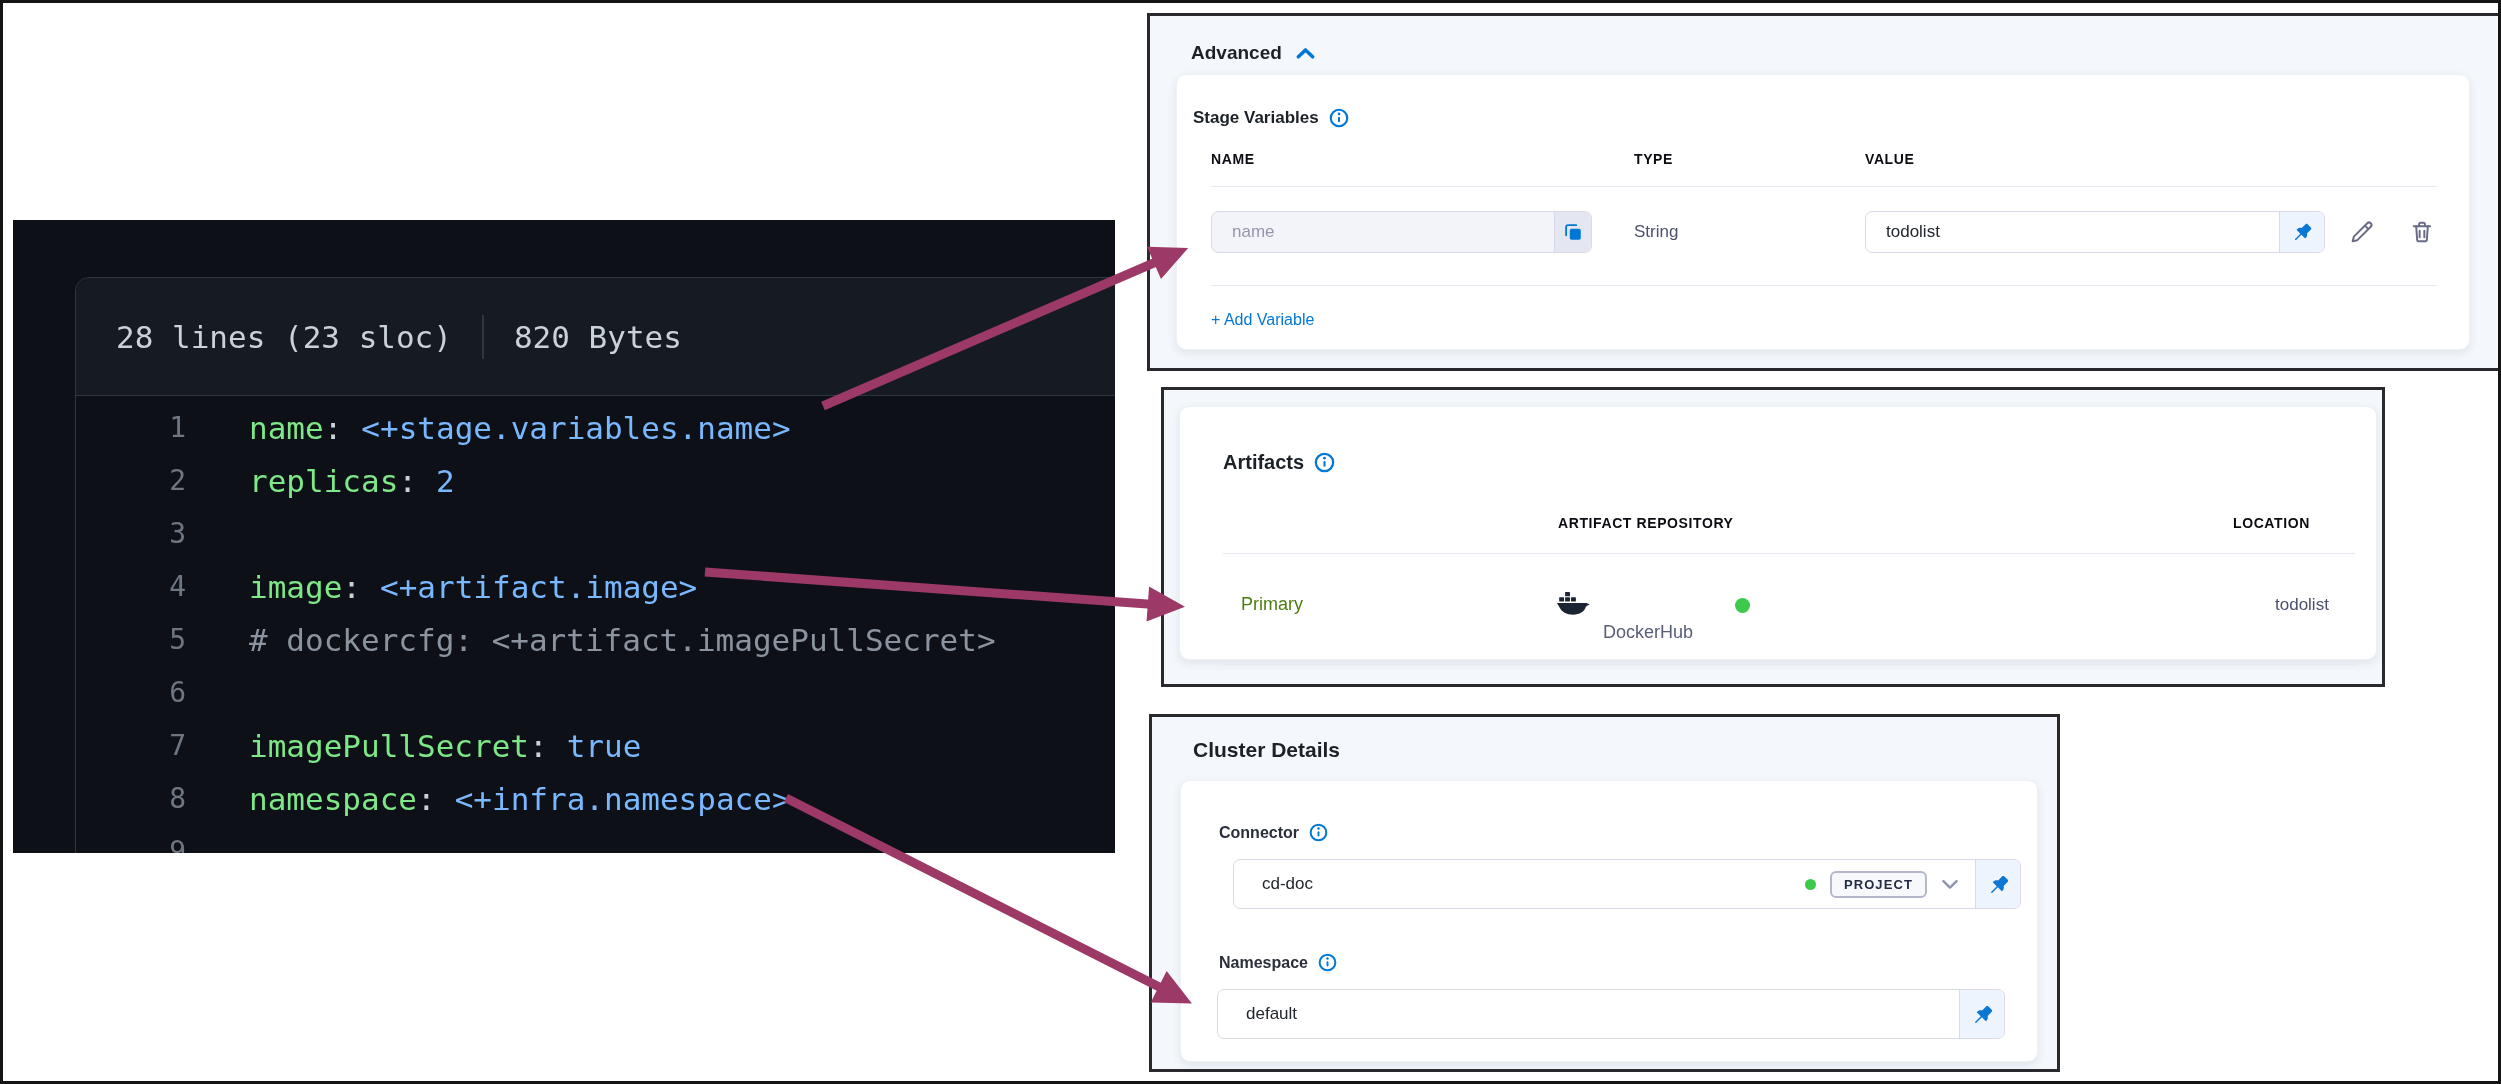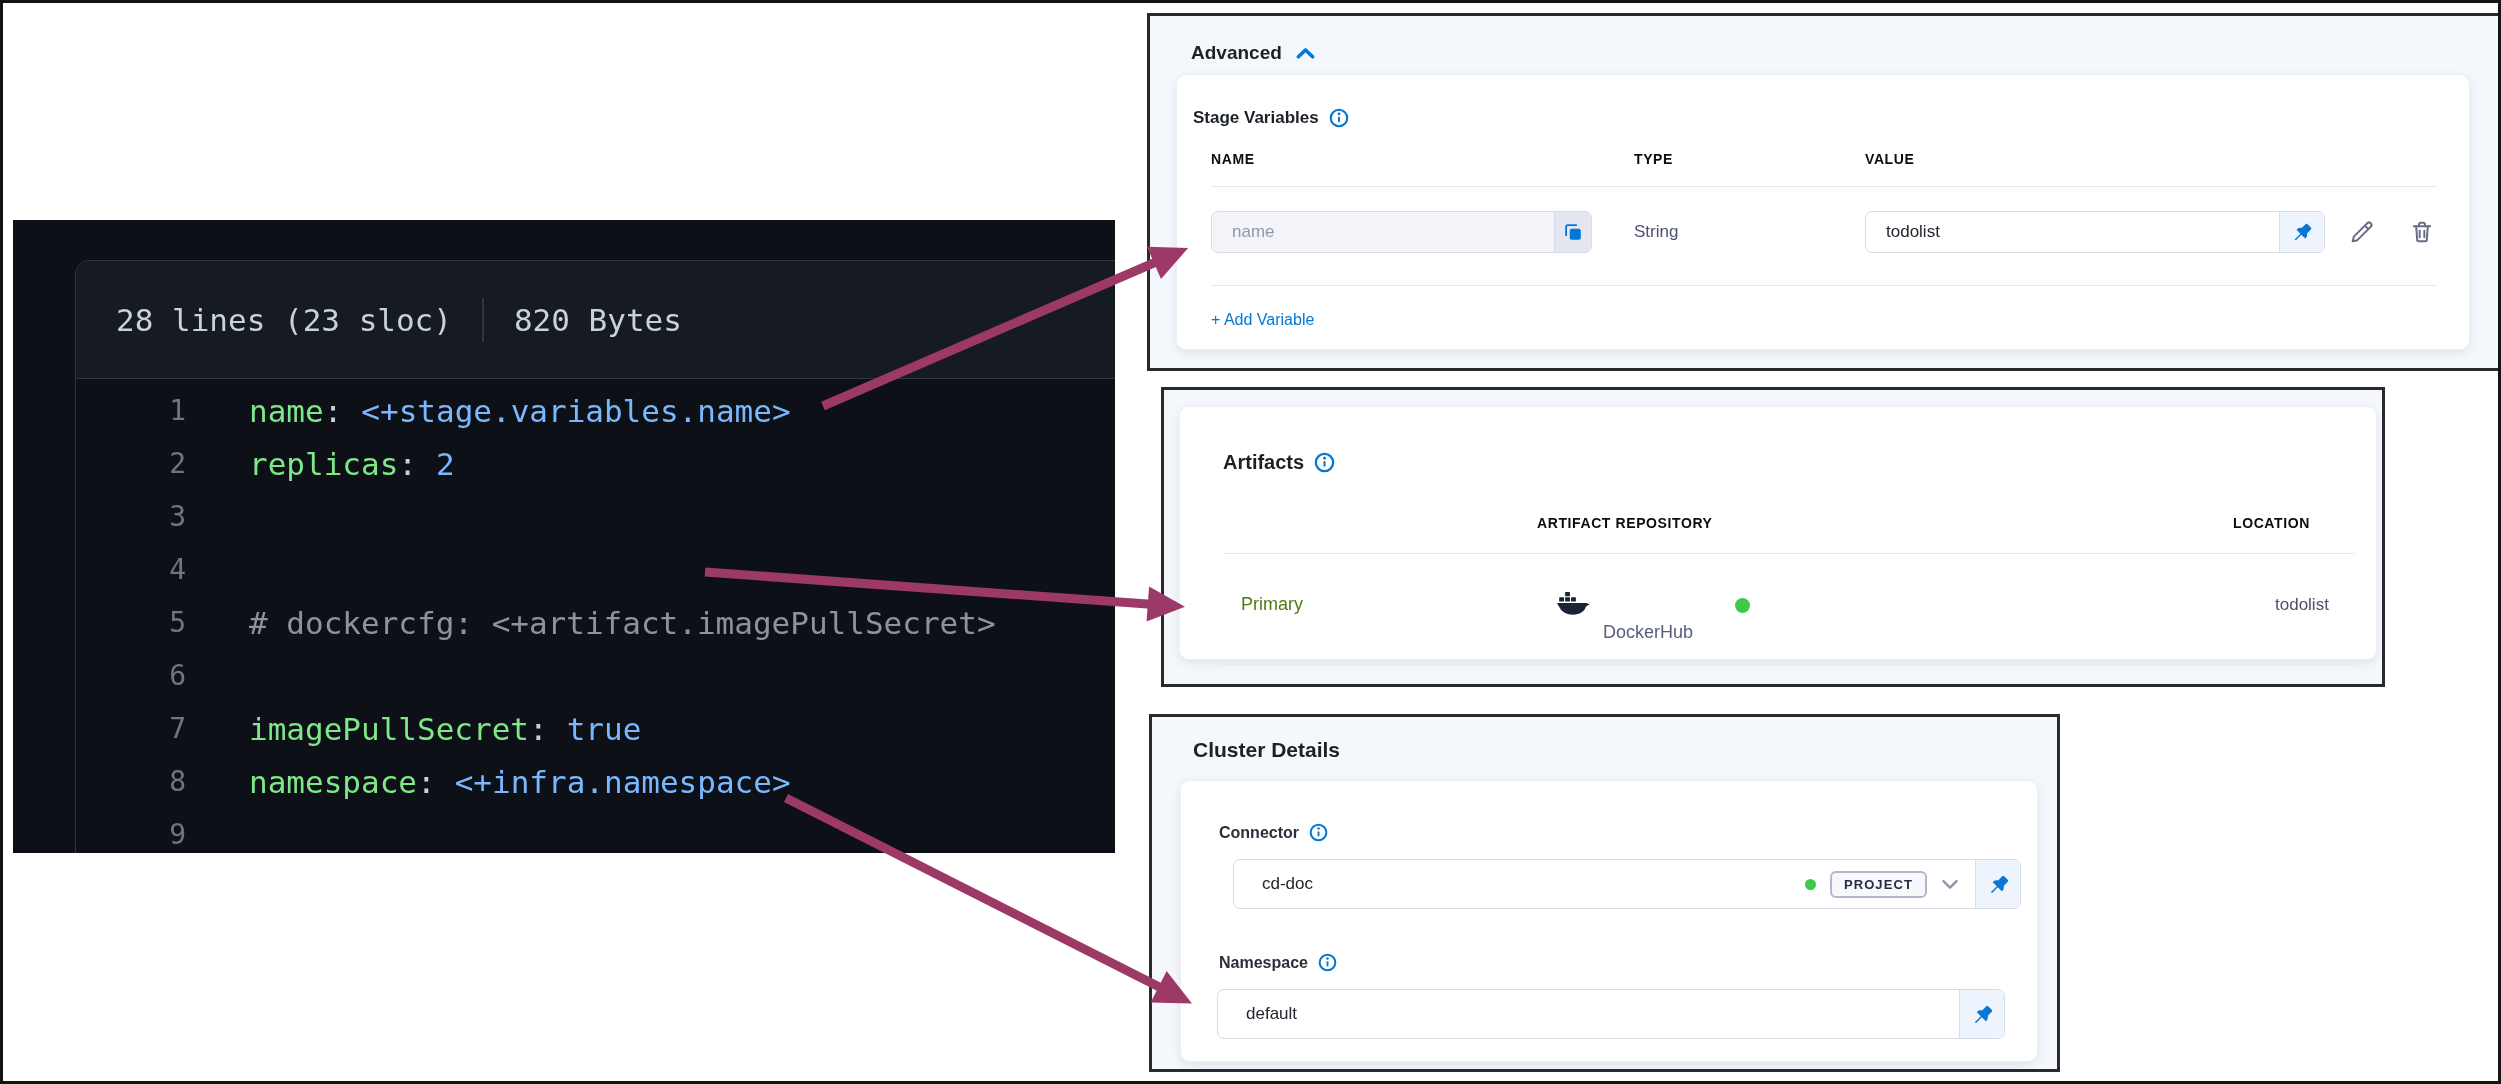--- a/index.html
+++ b/index.html
@@ -1,21 +1,21 @@
 <!DOCTYPE html>
 <html><head>
 <meta charset="utf-8">
 <style>
   html,body{margin:0;padding:0;background:#ffffff;}
   .page{position:relative;width:2501px;height:1084px;background:#ffffff;border:3px solid #141414;
         box-sizing:border-box;overflow:hidden;font-family:"Liberation Sans",sans-serif;}
 
   
   .code-panel{position:absolute;left:10px;top:217px;width:1102px;height:633px;background:#0d1117;overflow:hidden;}
-  .file-box{position:absolute;left:62px;top:40px;width:1100px;height:640px;
+  .file-box{position:absolute;left:62px;top:57px;width:1100px;height:640px;
             border:1px solid #30363d;border-radius:14px;background:#0d1117;}
   .file-header{height:117px;background:#161b22;border-bottom:1px solid #30363d;border-radius:14px 14px 0 0;
                display:flex;align-items:center;padding-left:40px;
                font-family:"DejaVu Sans Mono",monospace;font-size:31px;color:#c9d1d9;}
   .meta-div{width:2px;height:44px;background:#30363d;margin:0 30px;}
   .code-lines{padding-top:5px;}
   .code-line{height:53px;display:flex;align-items:center;font-family:"DejaVu Sans Mono",monospace;font-size:31px;}
   .ln{width:110px;flex:none;text-align:right;color:#6e7681;font-size:28px;}
   .code-text{margin-left:63px;white-space:pre;}
   .tk{color:#7ee787;}
@@ -67,20 +67,21 @@
         <div class="code-line">
             <span class="ln">2</span>
             <span class="code-text"><span class="tk">replicas</span><span class="tc">:</span><span class="tv">2</span></span>
           </div>
         <div class="code-line">
             <span class="ln">3</span>
             <span class="code-text"></span>
           </div>
         <div class="code-line">
             <span class="ln">4</span>
+            <span class="code-text"><span class="tk">image</span><span class="tc">:</span><span class="tv">&lt;+artifact.image&gt;</span></span>
           </div>
         <div class="code-line">
             <span class="ln">5</span>
             <span class="code-text"><span class="tm"># dockercfg: &lt;+artifact.imagePullSecret&gt;</span></span>
           </div>
         <div class="code-line">
             <span class="ln">6</span>
             <span class="code-text"></span>
           </div>
         <div class="code-line">
@@ -173,21 +174,21 @@
         <span style="font-size:20px;">Artifacts</span>
         <span style="display:inline-flex;">
           <svg width="21" height="21" viewBox="0 0 16 16">
               <circle cx="8" cy="8" r="6.6" fill="none" stroke="#0278d5" stroke-width="1.7"></circle>
               <rect x="7.2" y="6.9" width="1.6" height="4.4" rx="0.8" fill="#0278d5"></rect>
               <circle cx="8" cy="4.7" r="1.05" fill="#0278d5"></circle>
             </svg>
         </span>
       </div>
 
-      <span class="col-h" style="left:357px;top:108px;">ARTIFACT REPOSITORY</span>
+      <span class="col-h" style="left:378px;top:108px;">ARTIFACT REPOSITORY</span>
       <span class="col-h" style="left:1053px;top:108px;">LOCATION</span>
       <div class="hdiv" style="left:43px;top:146px;width:1132px;"></div>
 
       <div style="position:absolute;left:43px;top:147px;width:1132px;height:110px;cursor:pointer;">
         <span style="position:absolute;left:18px;top:40px;font-size:18px;color:#4d7c0f;">Primary</span>
         <span style="position:absolute;left:333px;top:34px;">
           <svg width="36" height="28" viewBox="0 0 34 26" fill="#1a2433">
             <rect x="3" y="8.5" width="4.6" height="4" rx="0.5"></rect>
               <rect x="8.6" y="8.5" width="4.6" height="4" rx="0.5"></rect>
               <rect x="14.2" y="8.5" width="4.6" height="4" rx="0.5"></rect>

